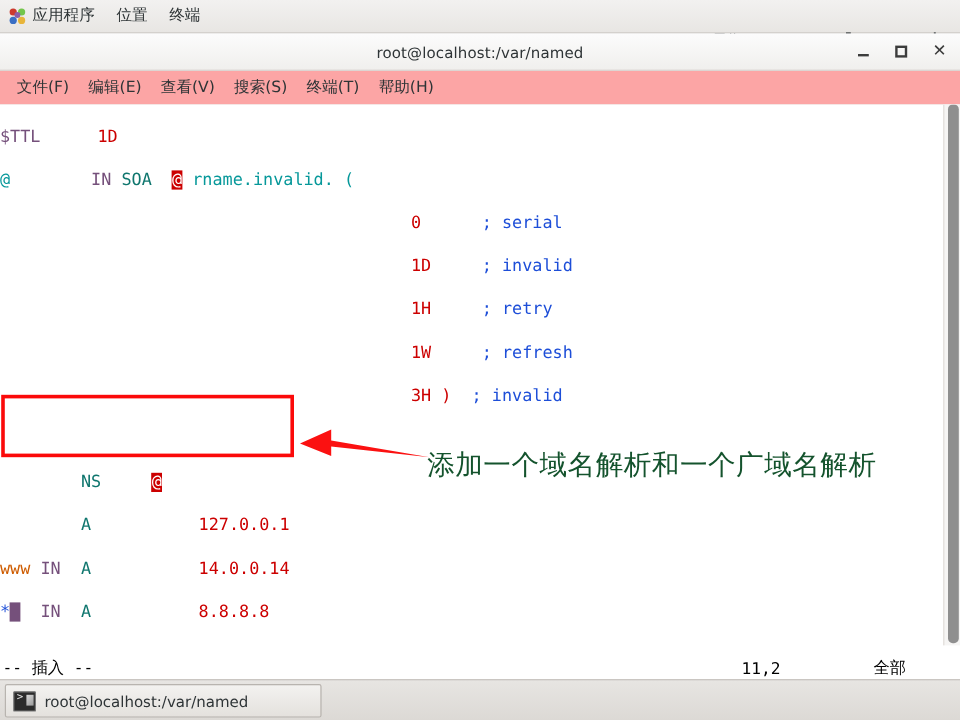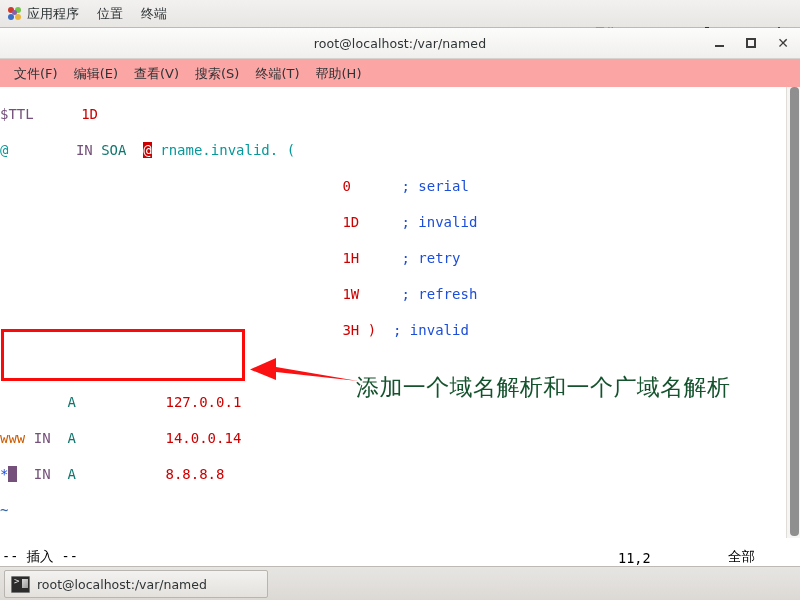--- a/index.html
+++ b/index.html
@@ -397,20 +397,21 @@
 
     <div id="term-text">
 <div class="ln"><span class="c-purple">$TTL</span> <span class="c-red">1D</span></div>
 <div class="ln"><span class="c-cyan">@</span>        <span class="c-purple">IN</span> <span class="c-green">SOA</span>  <span class="err-at">@</span> <span class="c-cyan">rname.invalid.</span> <span class="c-cyan">(</span></div>
 <div class="ln">                                    <span class="c-red">0</span>      <span class="c-blue">; serial</span></div>
 <div class="ln">                                    <span class="c-red">1D</span>     <span class="c-blue">; invalid</span></div>
 <div class="ln">                                    <span class="c-red">1H</span>     <span class="c-blue">; retry</span></div>
 <div class="ln">                                    <span class="c-red">1W</span>     <span class="c-blue">; refresh</span></div>
 <div class="ln">                                    <span class="c-red">3H )</span>  <span class="c-blue">; invalid</span></div>
 <div class="ln"> </div>
+<div class="ln">        <span class="c-green">NS</span>     <span class="err-at">@</span></div>
 <div class="ln">        <span class="c-green">A</span>      <span class="c-red">127.0.0.1</span></div>
 <div class="ln"><span class="c-brown">www</span> <span class="c-purple">IN</span>  <span class="c-green">A</span>      <span class="c-red">14.0.0.14</span></div>
 <div class="ln"><span class="c-blue">*</span><span class="cursor-blk">&nbsp;</span>  <span class="c-purple">IN</span>  <span class="c-green">A</span>      <span class="c-red">8.8.8.8</span></div>
 <div class="ln tilde">~</div>
 
 
 
 
 
 

